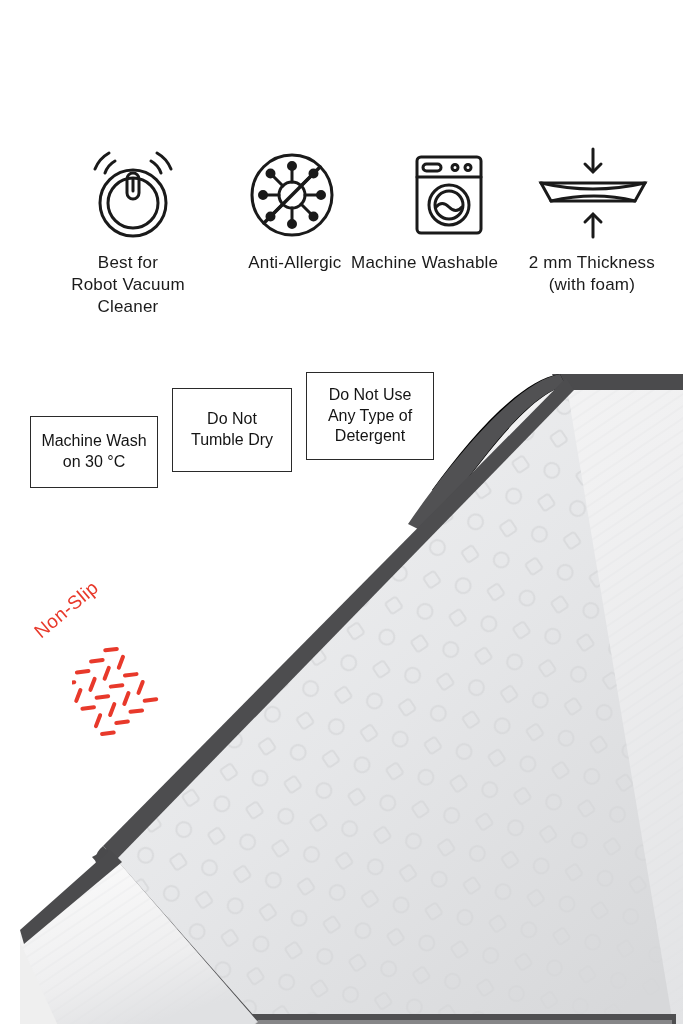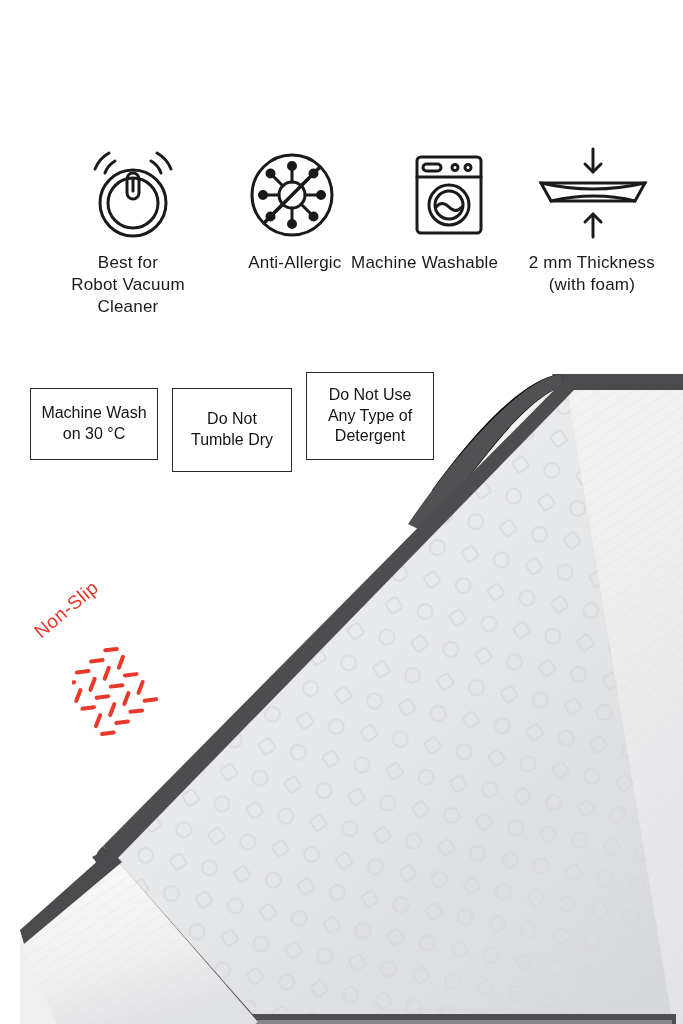--- a/index.html
+++ b/index.html
@@ -67,21 +67,21 @@
     align-items: center;
     justify-content: center;
   }
   .care-box .care-text {
     text-align: center;
     font-size: 16px;
     line-height: 1.3;
     white-space: pre-line;
     color: #141414;
   }
-  .care-box.b1 { width: 128px; height: 72px; }
+  .care-box.b1 { width: 128px; height: 72px; margin-top: 28px; }
   .care-box.b2 { width: 120px; height: 84px; }
   .care-box.b3 { width: 128px; height: 88px; margin-top: -16px; }
 
   
   .nonslip {
     position: absolute;
     left: 28px;
     top: 608px;
     width: 150px;
     height: 130px;

